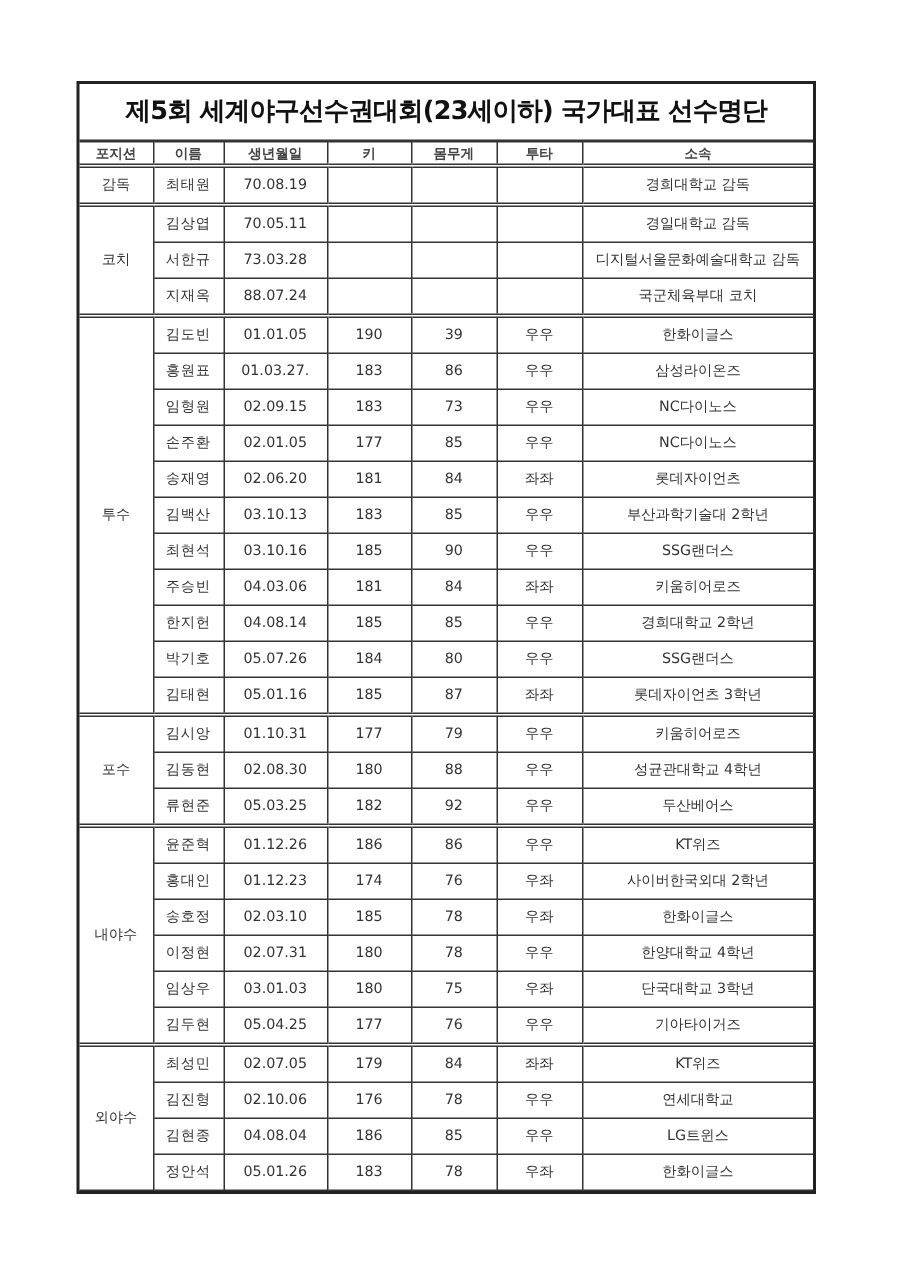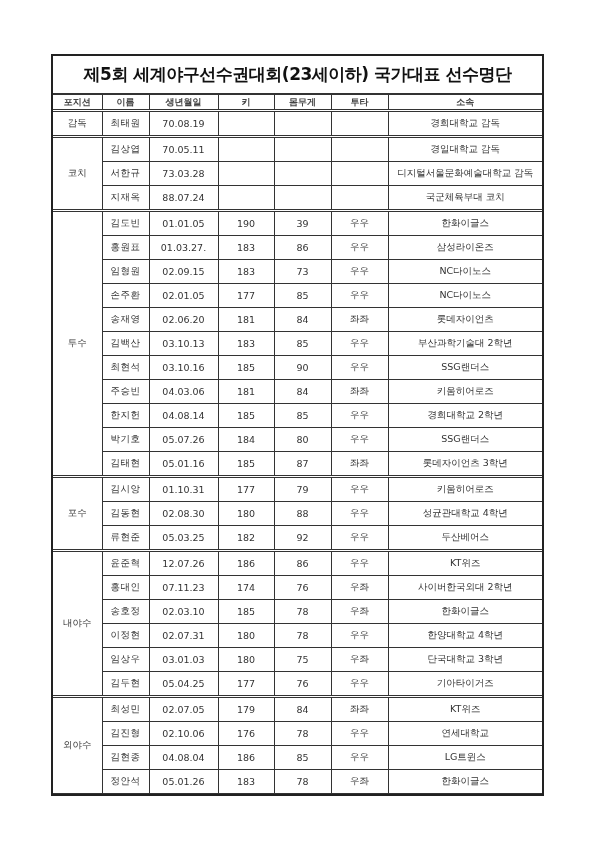--- a/index.html
+++ b/index.html
@@ -249,29 +249,29 @@
           <td class="name">류현준</td>
           <td class="dob">05.03.25</td>
           <td class="ht">182</td>
           <td class="wt">92</td>
           <td class="bt">우우</td>
           <td class="aff">두산베어스</td>
         </tr>
         <tr class="group-start">
           <td class="pos" rowspan="6">내야수</td>
           <td class="name">윤준혁</td>
-          <td class="dob">12.07.26</td>
+          <td class="dob">01.12.26</td>
           <td class="ht">186</td>
           <td class="wt">86</td>
           <td class="bt">우우</td>
           <td class="aff">KT위즈</td>
         </tr>
         <tr>
           <td class="name">홍대인</td>
-          <td class="dob">07.11.23</td>
+          <td class="dob">01.12.23</td>
           <td class="ht">174</td>
           <td class="wt">76</td>
           <td class="bt">우좌</td>
           <td class="aff">사이버한국외대 2학년</td>
         </tr>
         <tr>
           <td class="name">송호정</td>
           <td class="dob">02.03.10</td>
           <td class="ht">185</td>
           <td class="wt">78</td>

